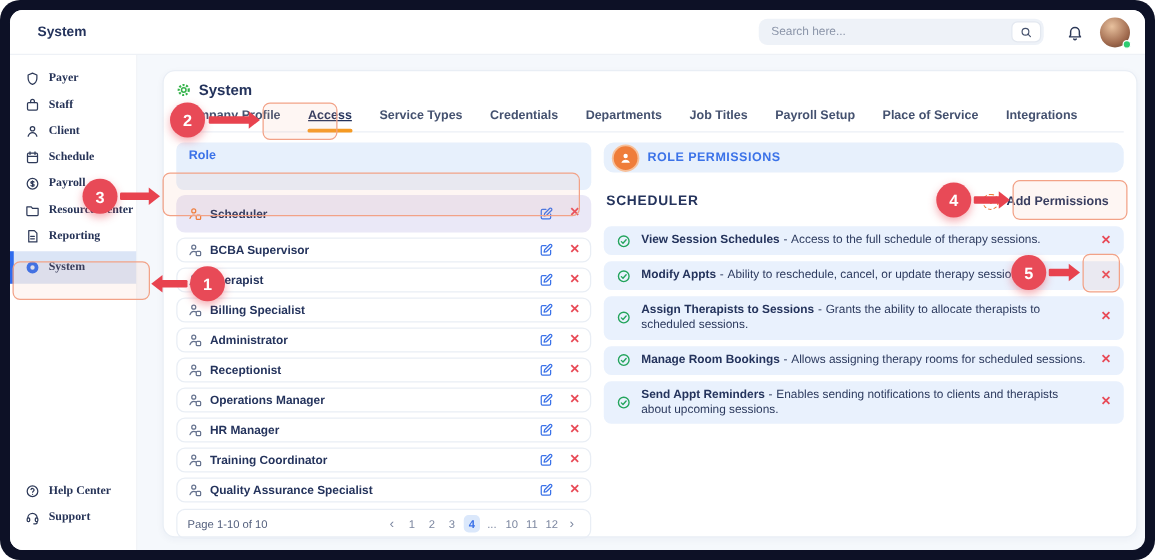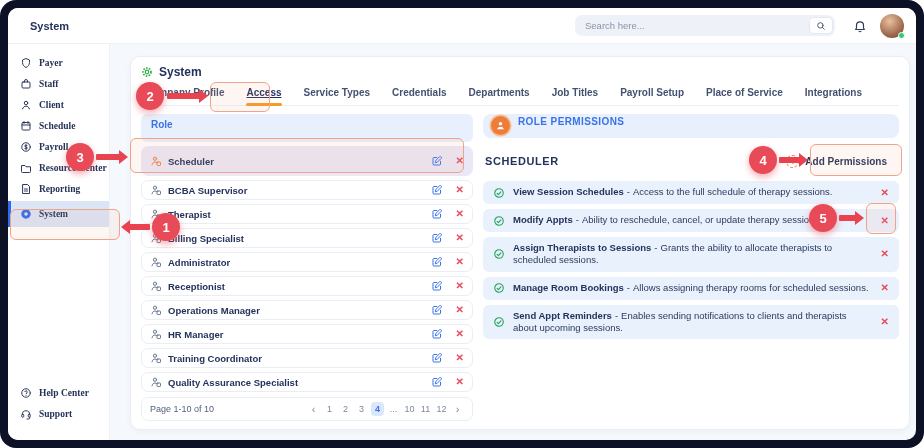--- a/index.html
+++ b/index.html
@@ -12,21 +12,21 @@
 
   
   .topbar { height:36px; background:#fff; display:flex; align-items:center;
             border-bottom:1px solid #eef1f6; }
   .logo-zone { width:102px; height:100%; display:flex; align-items:center; gap:6px;
                padding-left:10px; border-right:1px solid #eef1f6; cursor:pointer; }
   .logo-box { width:20px; height:20px; border:1px solid #f3e6e6; border-radius:5px;
               display:flex; align-items:center; justify-content:center; background:#fff; }
   .brand { font-size:10px; font-weight:bold; color:#24335c; }
   .page-title { margin-left:22px; font-size:11px; font-weight:bold; color:#24335c; }
-  .search { margin-left:auto; width:260px; height:21px; background:#eef2f8; border-radius:7px;
+  .search { margin-left:auto; width:228px; height:21px; background:#eef2f8; border-radius:7px;
             display:flex; align-items:center; padding:0 2px 0 10px; }
   .search input { border:none; background:transparent; outline:none; flex:1;
                   font-size:9.5px; color:#44506b; font-family:inherit; }
   .search input::placeholder { color:#8a94a8; }
   .search-btn { width:24px; height:17px; background:#fff; border:1px solid #e3e8f0;
                 border-radius:5px; display:flex; align-items:center; justify-content:center;
                 color:#44506b; cursor:pointer; }
   .bell { margin:0 13px 0 18px; color:#2e3a59; display:flex; cursor:pointer; }
   .avatar-wrap { margin-right:12px; position:relative; cursor:pointer; }
   .avatar { width:24px; height:24px; border-radius:50%;
@@ -59,21 +59,21 @@
   .tab.active { color:#24335c; font-weight:bold;text-decoration:underline; }
   .tab.active::after { content:""; position:absolute; left:2px; right:2px; bottom:-1px;
                        height:3px; background:#f59a23; border-radius:2px; }
 
   .cols { display:flex; gap:10px; margin-top:8px; }
   .col-left { width:332px; flex:none; }
   .col-right { flex:1; min-width:0; }
 
   
   .list-head { background:#e7f0fc; color:#3b72e8; font-size:10px; font-weight:bold;
-               border-radius:6px; padding:5px 10px; height:28px; }
+               border-radius:6px; padding:5px 10px; height:38px; }
   .role-row { display:flex; align-items:center; height:20px; border:1px solid #e9eef5;
               border-radius:7px; margin-top:4px; padding:0 8px; gap:6px; background:#fff;
               cursor:pointer; }
   .role-row .nm { font-size:9.5px; font-weight:600; color:#24335c; flex:1; }
   .role-row.selected { background:#eae8f7; border-color:#eae8f7; height:30px; }
   .role-icon { color:#66738f; display:flex; }
   .role-row.selected .role-icon { color:#ef7d3a; }
   .act-edit { color:#3b72e8; display:flex; cursor:pointer; }
   .act-x { color:#e84a57; font-size:10px; font-weight:bold; margin-left:7px; cursor:pointer;
            line-height:1; }
@@ -81,21 +81,21 @@
   .pagination { display:flex; align-items:center; border:1px solid #e9eef5; border-radius:7px;
                 margin-top:5px; padding:5px 8px; height:24px; }
   .pg-sum { font-size:9px; color:#55617e; flex:1; }
   .pg-items { display:flex; align-items:center; gap:3px; }
   .pg { font-size:9px; color:#7c87a0; min-width:13px; height:14px; display:flex;
         align-items:center; justify-content:center; border-radius:4px; cursor:pointer; }
   .pg.active { background:#dbe8fb; color:#3b72e8; font-weight:bold; }
   .pg.nav { font-size:11px; line-height:1; }
 
   
-  .rp-head { background:#e7f0fc; border-radius:8px; display:flex; gap:8px;
+  .rp-head { background:#e7f0fc; border-radius:8px; display:flex; align-items:center; gap:8px;
              padding:2px 8px; height:24px; }
   .rp-circle { width:19px; height:19px; border-radius:50%; background:#ef7d3a;
                box-shadow:0 0 0 1.5px #f7c09a; display:flex; align-items:center;
                justify-content:center; }
   .rp-title { font-size:10px; font-weight:bold; color:#3b72e8; letter-spacing:.4px; }
   .sched-bar { display:flex; align-items:center; margin-top:8px; height:30px; padding:0 2px; }
   .sched-title { font-size:11px; font-weight:bold; color:#24335c; letter-spacing:.6px; flex:1; }
   .add-btn { display:flex; align-items:center; gap:6px; background:#fff; border-radius:6px;
              padding:6px 10px; cursor:pointer; font-size:10px; font-weight:600; color:#24335c;justify-content:space-between; }
   .add-icon { width:13px; height:13px; border:1.3px dashed #ef7d3a; border-radius:50%;

